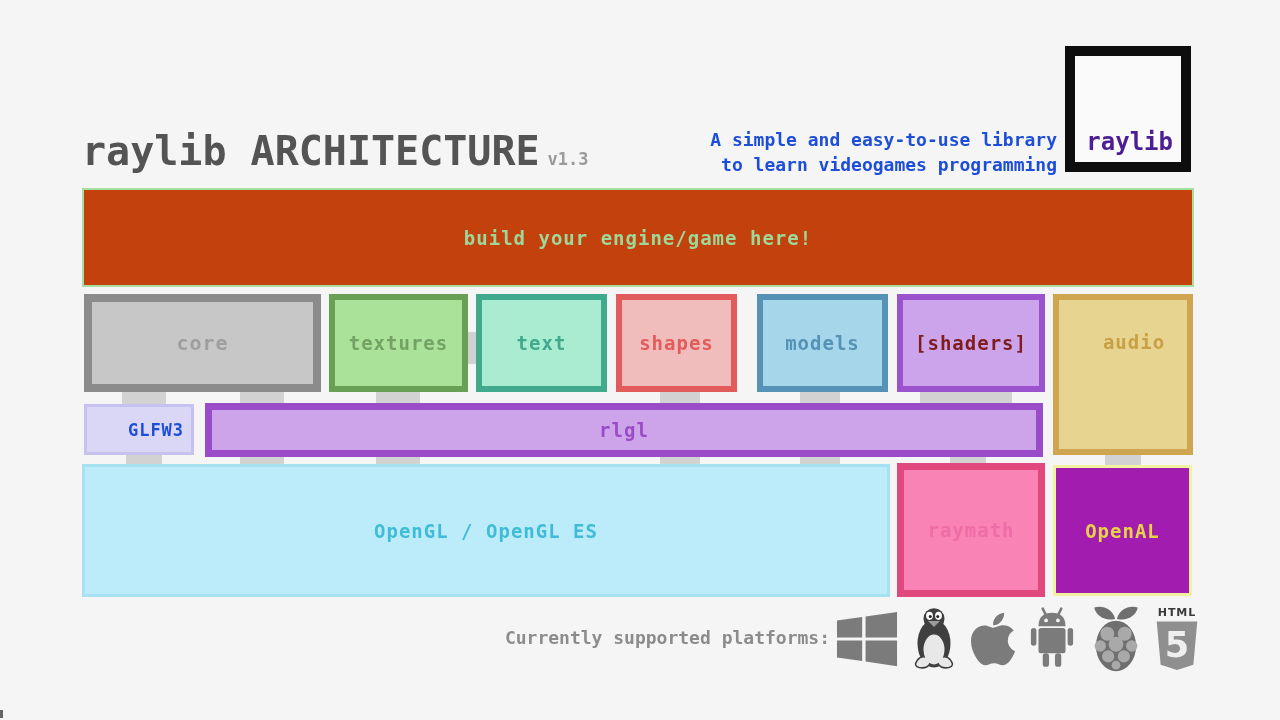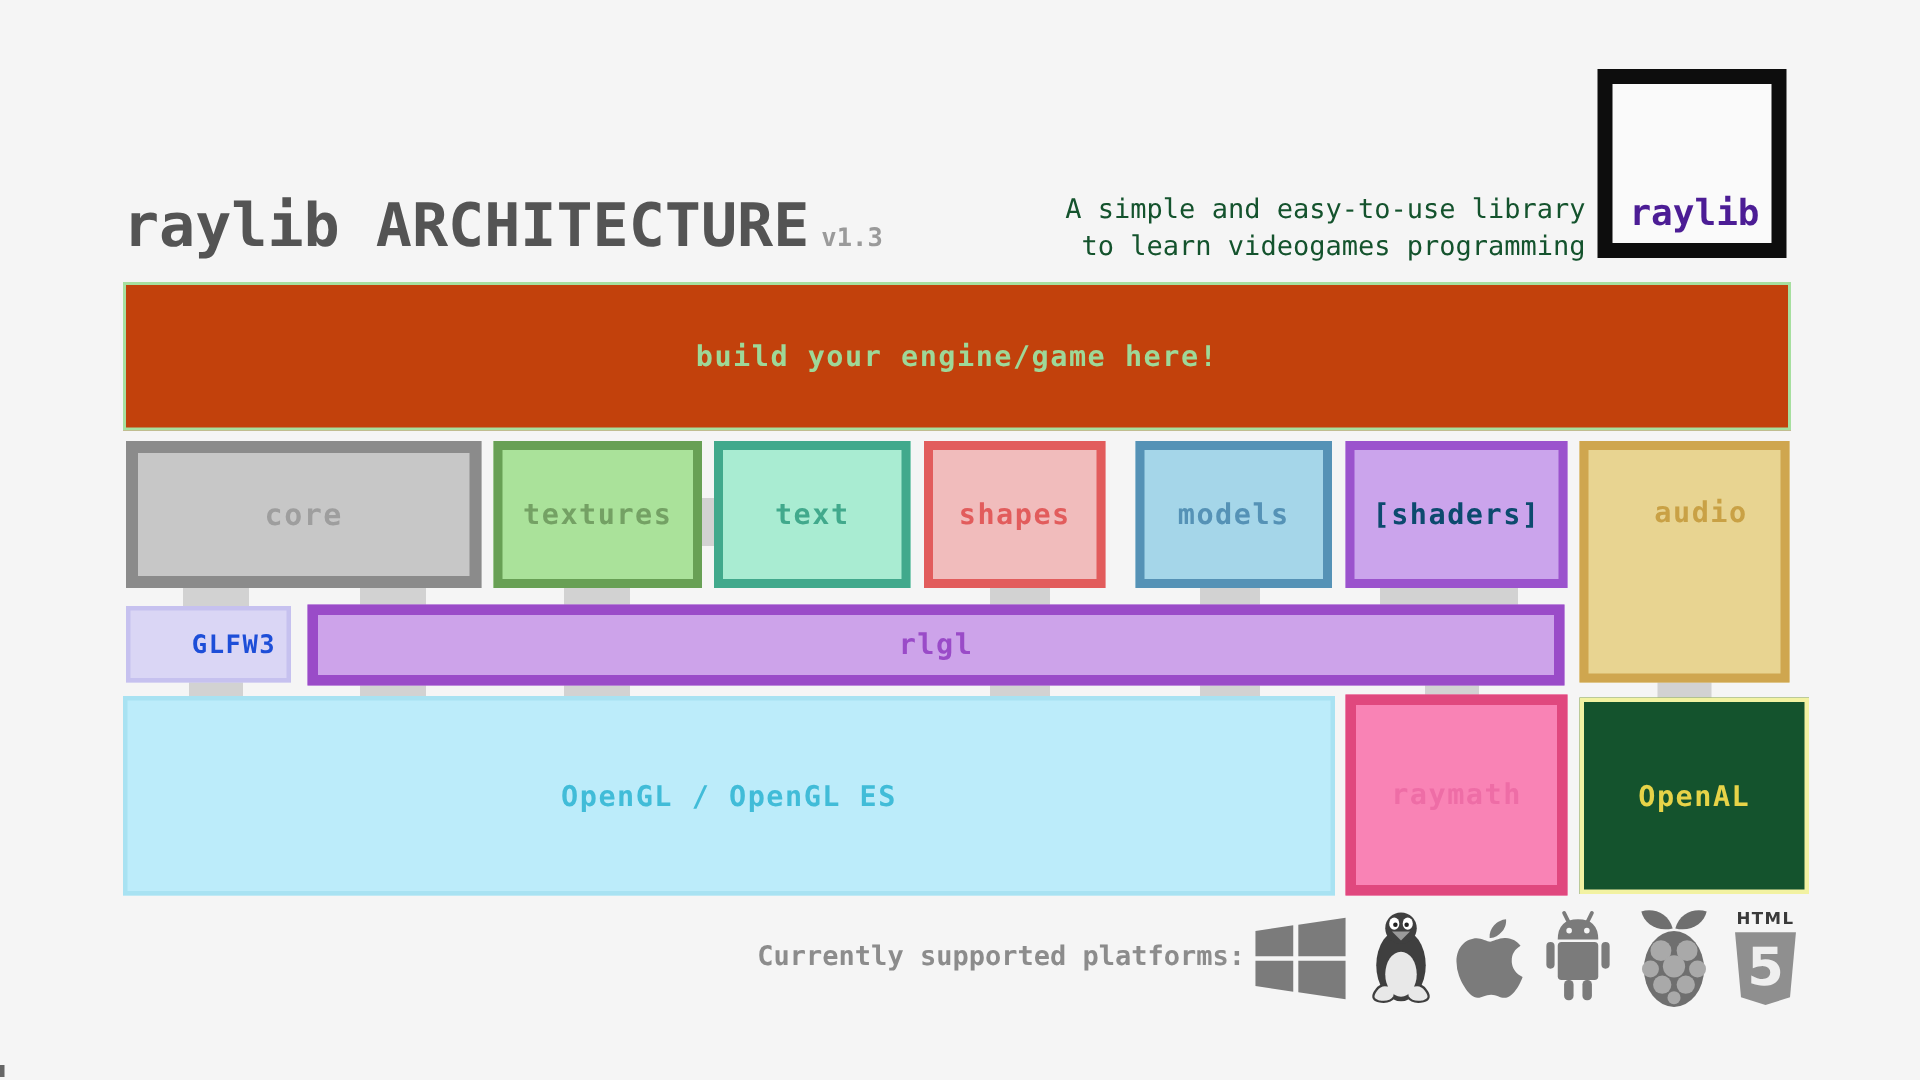--- a/index.html
+++ b/index.html
@@ -3,44 +3,44 @@
 <meta charset="utf-8">
 <style>
   html,body{margin:0;padding:0;}
   .canvas{
     position:relative;width:1280px;height:720px;background:#f5f5f5;
     font-family:"DejaVu Sans Mono","Liberation Mono",monospace;overflow:hidden;
   }
   
   .title{position:absolute;left:82px;top:128px;font-size:40px;font-weight:bold;color:#545454;letter-spacing:0px;white-space:nowrap;}
   .version{font-size:17px;color:#9a9a9a;font-weight:bold;margin-left:8px;}
-  .tagline{position:absolute;right:223px;top:127px;text-align:right;font-size:18px;line-height:25px;color:#14532d;font-weight:normal;white-space:pre;}
+  .tagline{position:absolute;right:223px;top:127px;text-align:right;font-size:18px;line-height:25px;color:#1d4ed8;font-weight:bold;white-space:pre;}
   .logo{position:absolute;left:1065px;top:46px;width:126px;height:126px;box-sizing:border-box;border:10px solid #0d0d0d;background:#fafafa;}
   .logo span{position:absolute;right:8px;bottom:6px;font-size:24px;font-weight:bold;color:#4c1d95;letter-spacing:0px;}
   
   .box{position:absolute;box-sizing:border-box;display:flex;align-items:center;justify-content:center;z-index:2;font-weight:bold;letter-spacing:1px;}
   
   .engine{left:82px;top:188px;width:1112px;height:99px;background:#c2410c;border:2px solid #a6df9f;color:#9ed898;font-size:19px;}
   
   .core    {left:84px;  top:294px;width:237px;height:98px;background:#c7c7c7;border:8px solid #8b8b8b;color:#9e9e9e;font-size:20px;}
   .textures{left:329px; top:294px;width:139px;height:98px;background:#aae29a;border:6px solid #68a055;color:#74a164;font-size:19px;}
   .textbox {left:476px; top:294px;width:131px;height:98px;background:#a9ecd2;border:6px solid #41a98c;color:#41a98c;font-size:19px;}
   .shapes  {left:616px; top:294px;width:121px;height:98px;background:#f1bcbc;border:6px solid #e25c5c;color:#e25c5c;font-size:19px;}
   .models  {left:757px; top:294px;width:131px;height:98px;background:#a5d6e9;border:6px solid #5592b6;color:#5592b6;font-size:19px;}
-  .shaders {left:897px; top:294px;width:148px;height:98px;background:#cba4ec;border:6px solid #9b53cd;color:#0c4a6e;font-size:19px;}
+  .shaders {left:897px; top:294px;width:148px;height:98px;background:#cba4ec;border:6px solid #9b53cd;color:#7f1d1d;font-size:19px;}
   .audio   {left:1053px;top:294px;width:140px;height:161px;background:#e8d491;border:6px solid #cfa64f;color:#c9a145;font-size:19px;
             align-items:flex-start;padding-left:22px;}
   .audio span{margin-top:31px;}
   
   .glfw3{left:84px;top:404px;width:110px;height:51px;background:#dad6f5;border:3px solid #c6c1ef;color:#1d4ed8;font-size:17px;padding-left:34px;}
   .rlgl {left:205px;top:403px;width:838px;height:54px;background:#cda3ea;border:7px solid #9a4bc8;color:#9a4bc8;font-size:19px;}
   
   .opengl {left:82px;top:464px;width:808px;height:133px;background:#bcecfa;border:3px solid #a8e2f2;color:#41bcd8;font-size:19px;}
   .raymath{left:897px;top:463px;width:148px;height:134px;background:#f983b5;border:7px solid #e0487e;color:#ee6da6;font-size:19px;}
-  .openal {left:1053px;top:465px;width:153px;height:131px;background:#14532d;border:3px solid #f2f2a2;color:#e7d348;font-size:19px;text-align:right;}
+  .openal {left:1053px;top:465px;width:139px;height:131px;background:#a21caf;border:3px solid #f2f2a2;color:#e7d348;font-size:19px;text-align:right;}
   
   .conn{position:absolute;background:#d2d2d2;z-index:1;}
   
   .platforms-label{position:absolute;right:450px;top:627px;font-size:18px;font-weight:bold;color:#8c8c8c;white-space:nowrap;}
   .platform-icons{position:absolute;left:836px;top:602px;height:74px;display:flex;align-items:center;gap:9px;}
   .platform-icons svg{display:block;}
   .tick{position:absolute;left:0;top:710px;width:3px;height:8px;background:#666;}
 </style>
 </head>
 <body>

